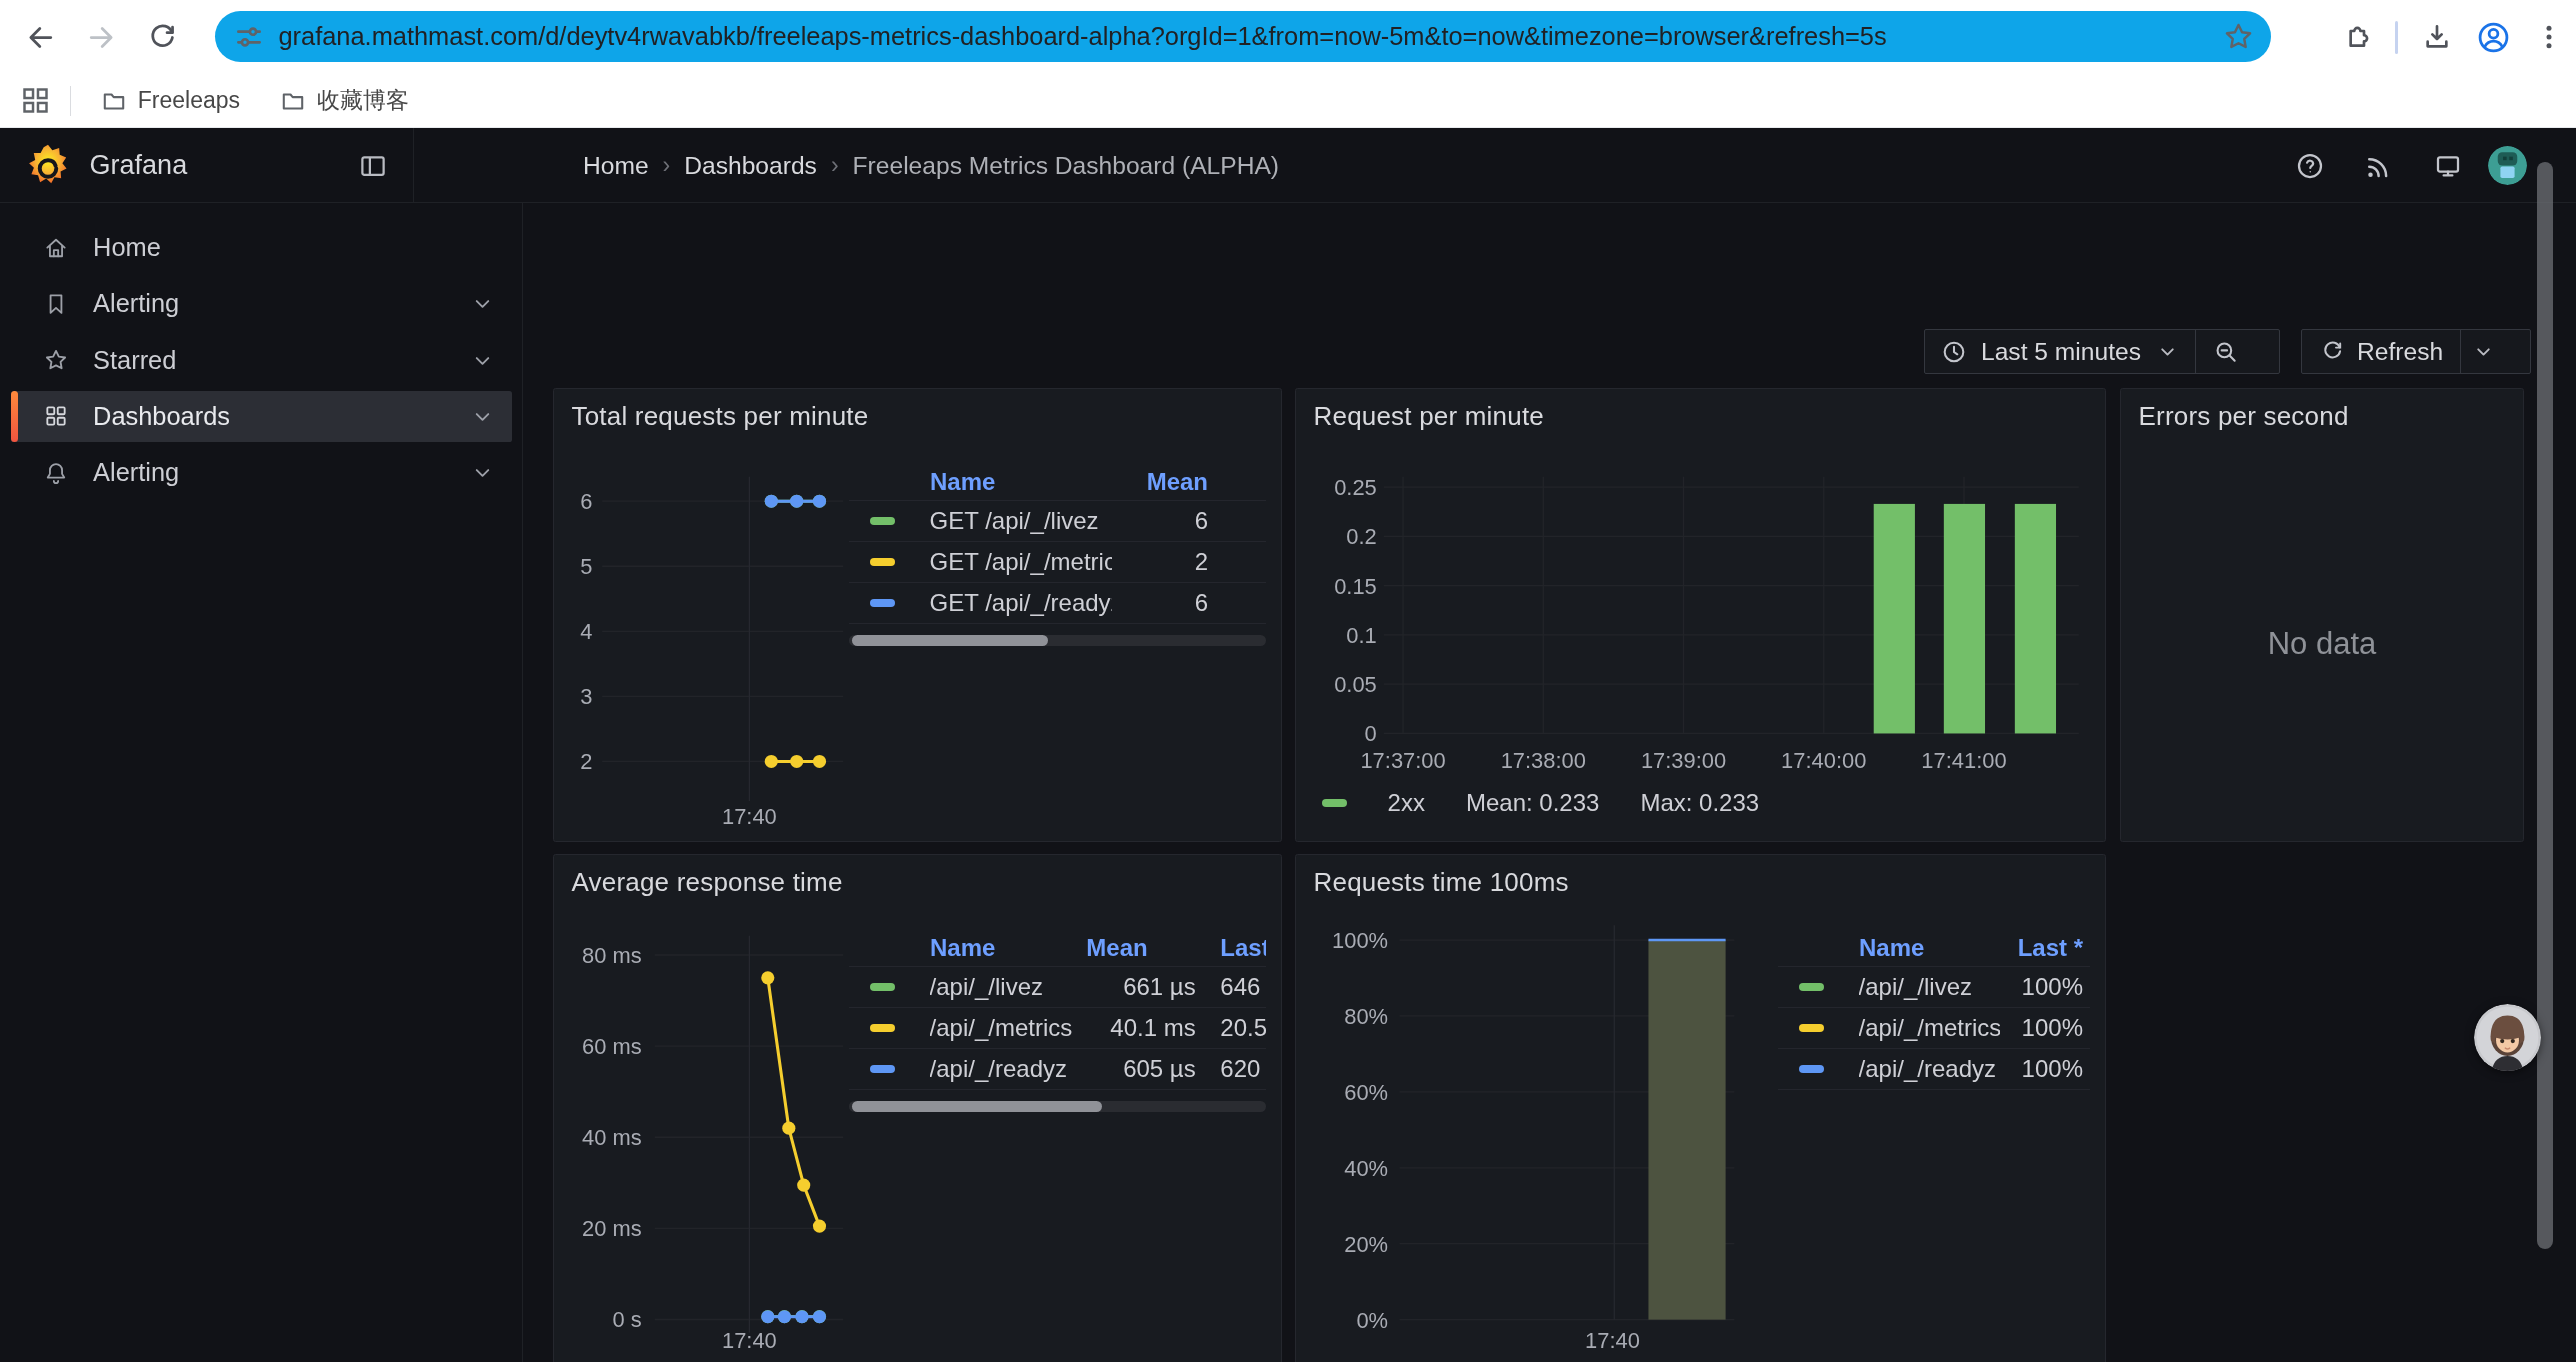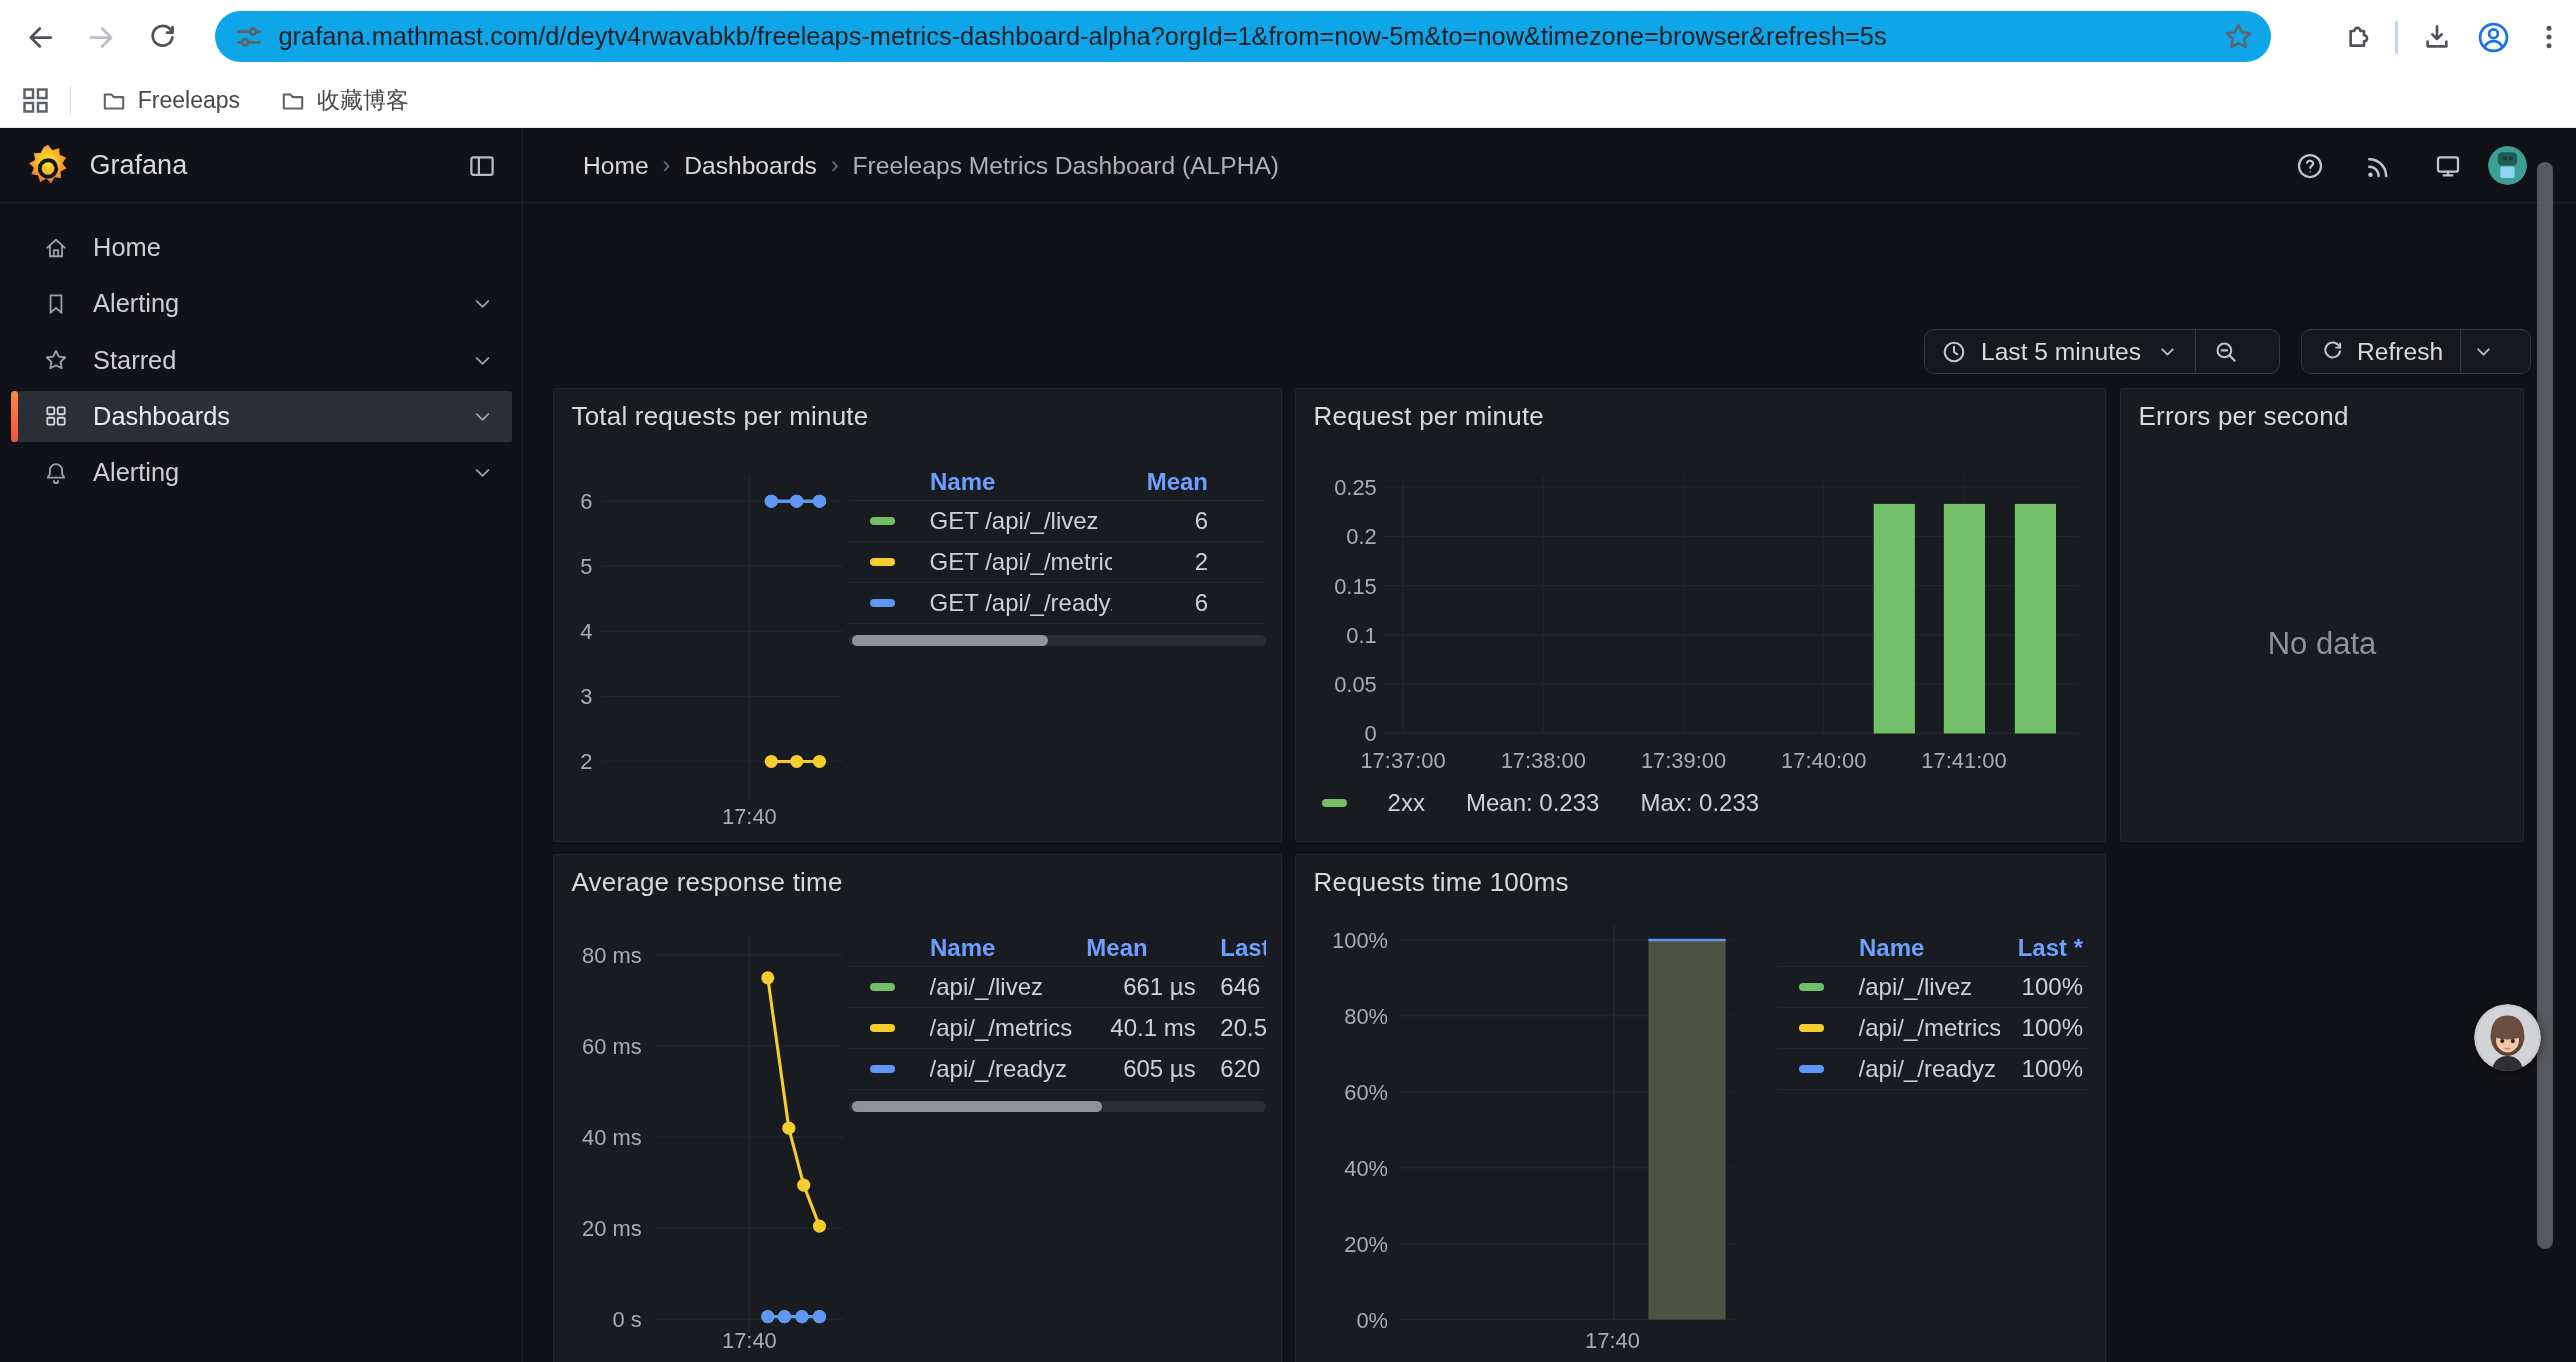--- a/index.html
+++ b/index.html
@@ -29,21 +29,21 @@
   .bookmarks-bar { position:absolute; left:0; top:74px; width:2576px; height:54px; background:#ffffff; border-bottom:0.9px solid #e8eaed; display:flex; align-items:center; }
   .bm-apps { width:33px; height:33px; color:#5f6368; margin-left:19px; }
   .bm-sep { width:1.8px; height:30px; background:#dadce0; margin:0 16px 0 17.5px; }
   .bm-item { display:flex; align-items:center; gap:10.5px; height:40px; padding:0 14px; border-radius:20px; color:#474747; font-size:23px; }
   .bm-item svg { width:26px; height:26px; color:#5f6368; }
 
   
   .app { position:absolute; left:0; top:128px; width:2576px; height:1235px; background:#111217; overflow:hidden; }
 
   .gf-header { position:absolute; left:0; top:0; width:2576px; height:75px; border-bottom:0.9px solid #1f2126; }
-  .side-head { position:absolute; left:0; top:0; width:523px; height:75px; border-right:0.9px solid #1f2126; display:flex; align-items:center; }
+  .side-head { position:absolute; left:0; top:0; width:414px; height:75px; border-right:0.9px solid #1f2126; display:flex; align-items:center; }
   .gf-logo { width:46px; height:46px; margin-left:24.6px; flex:none; }
   .brand { margin-left:19px; font-size:27px; color:#d9dade; }
   .toggle-ic { position:absolute; right:24.6px; top:23px; width:30px; height:30px; color:#b9bbc2; }
 
   .breadcrumb { position:absolute; left:583px; top:0; height:75px; display:flex; align-items:center; font-size:24.6px; }
   .bc-item { color:#d9dade; }
   .bc-sep { color:#6e7077; margin:0 14px; font-size:23px; }
   .bc-last { color:#aeb0b6; }
 
   .gf-search { position:absolute; left:1578px; top:15px; width:624px; height:46px; background:#0e0f13; border:0.9px solid #2f3138; border-radius:7px; display:flex; align-items:center; padding:0 14px; }
@@ -69,21 +69,21 @@
   .actions-row { position:absolute; left:0; top:75px; width:2053px; height:85px; border-bottom:0.9px solid #1f2126; }
   .ar-star { position:absolute; left:1648px; top:26px; width:32px; height:32px; color:#a9abb2; }
   .ar-div { position:absolute; left:1713px; top:23px; width:0.9px; height:39px; background:#2a2c33; }
   .btn-secondary { position:absolute; top:20px; height:45px; display:flex; align-items:center; gap:12.3px; padding:0 19px; background:#24262c; border:0.9px solid #3a3d45; border-radius:3.5px; color:#d9dade; font-size:24px; }
   .btn-secondary .chev { width:19px; height:19px; color:#b9bbc2; }
   .share-group { position:absolute; left:1882px; top:20px; height:45px; display:flex; }
   .share-main { display:flex; align-items:center; padding:0 19px; background:#3d71d9; border-radius:3.5px 0 0 3.5px; color:#ffffff; font-size:24px; font-weight:600; }
   .share-chev { width:35px; display:flex; align-items:center; justify-content:center; background:#3d71d9; border-left:0.9px solid #2c5bbf; border-radius:0 3.5px 3.5px 0; color:#fff; }
   .share-chev svg { width:19px; height:19px; }
 
-  .time-group { position:absolute; top:201px; height:45px; display:flex; align-items:center; background:#16181d; border:0.9px solid #34373f; border-radius:10px; color:#d9dade; font-size:24.6px; }
+  .time-group { position:absolute; top:201px; height:45px; display:flex; align-items:center; background:#16181d; border:0.9px solid #34373f; border-radius:2px; color:#d9dade; font-size:24.6px; }
   .time-group svg { color:#c3c5cc; }
   .tg-div { width:0.9px; height:100%; background:#34373f; }
 
   
   .panel { position:absolute; background:#181b20; border:0.9px solid #25272e; border-radius:2.6px; }
   .panel-title { position:absolute; left:17.5px; top:12.3px; font-size:26px; font-weight:500; color:#d9dade; letter-spacing:0.2px; }
   .panel svg.chart { position:absolute; left:0; top:0; pointer-events:none; }
   .tick { fill:#a9acb4; font-size:25px; font-family:"Liberation Sans","DejaVu Sans",sans-serif; }
   .no-data { position:absolute; left:0; right:0; top:237px; text-align:center; color:#8f9298; font-size:31px; }
 

